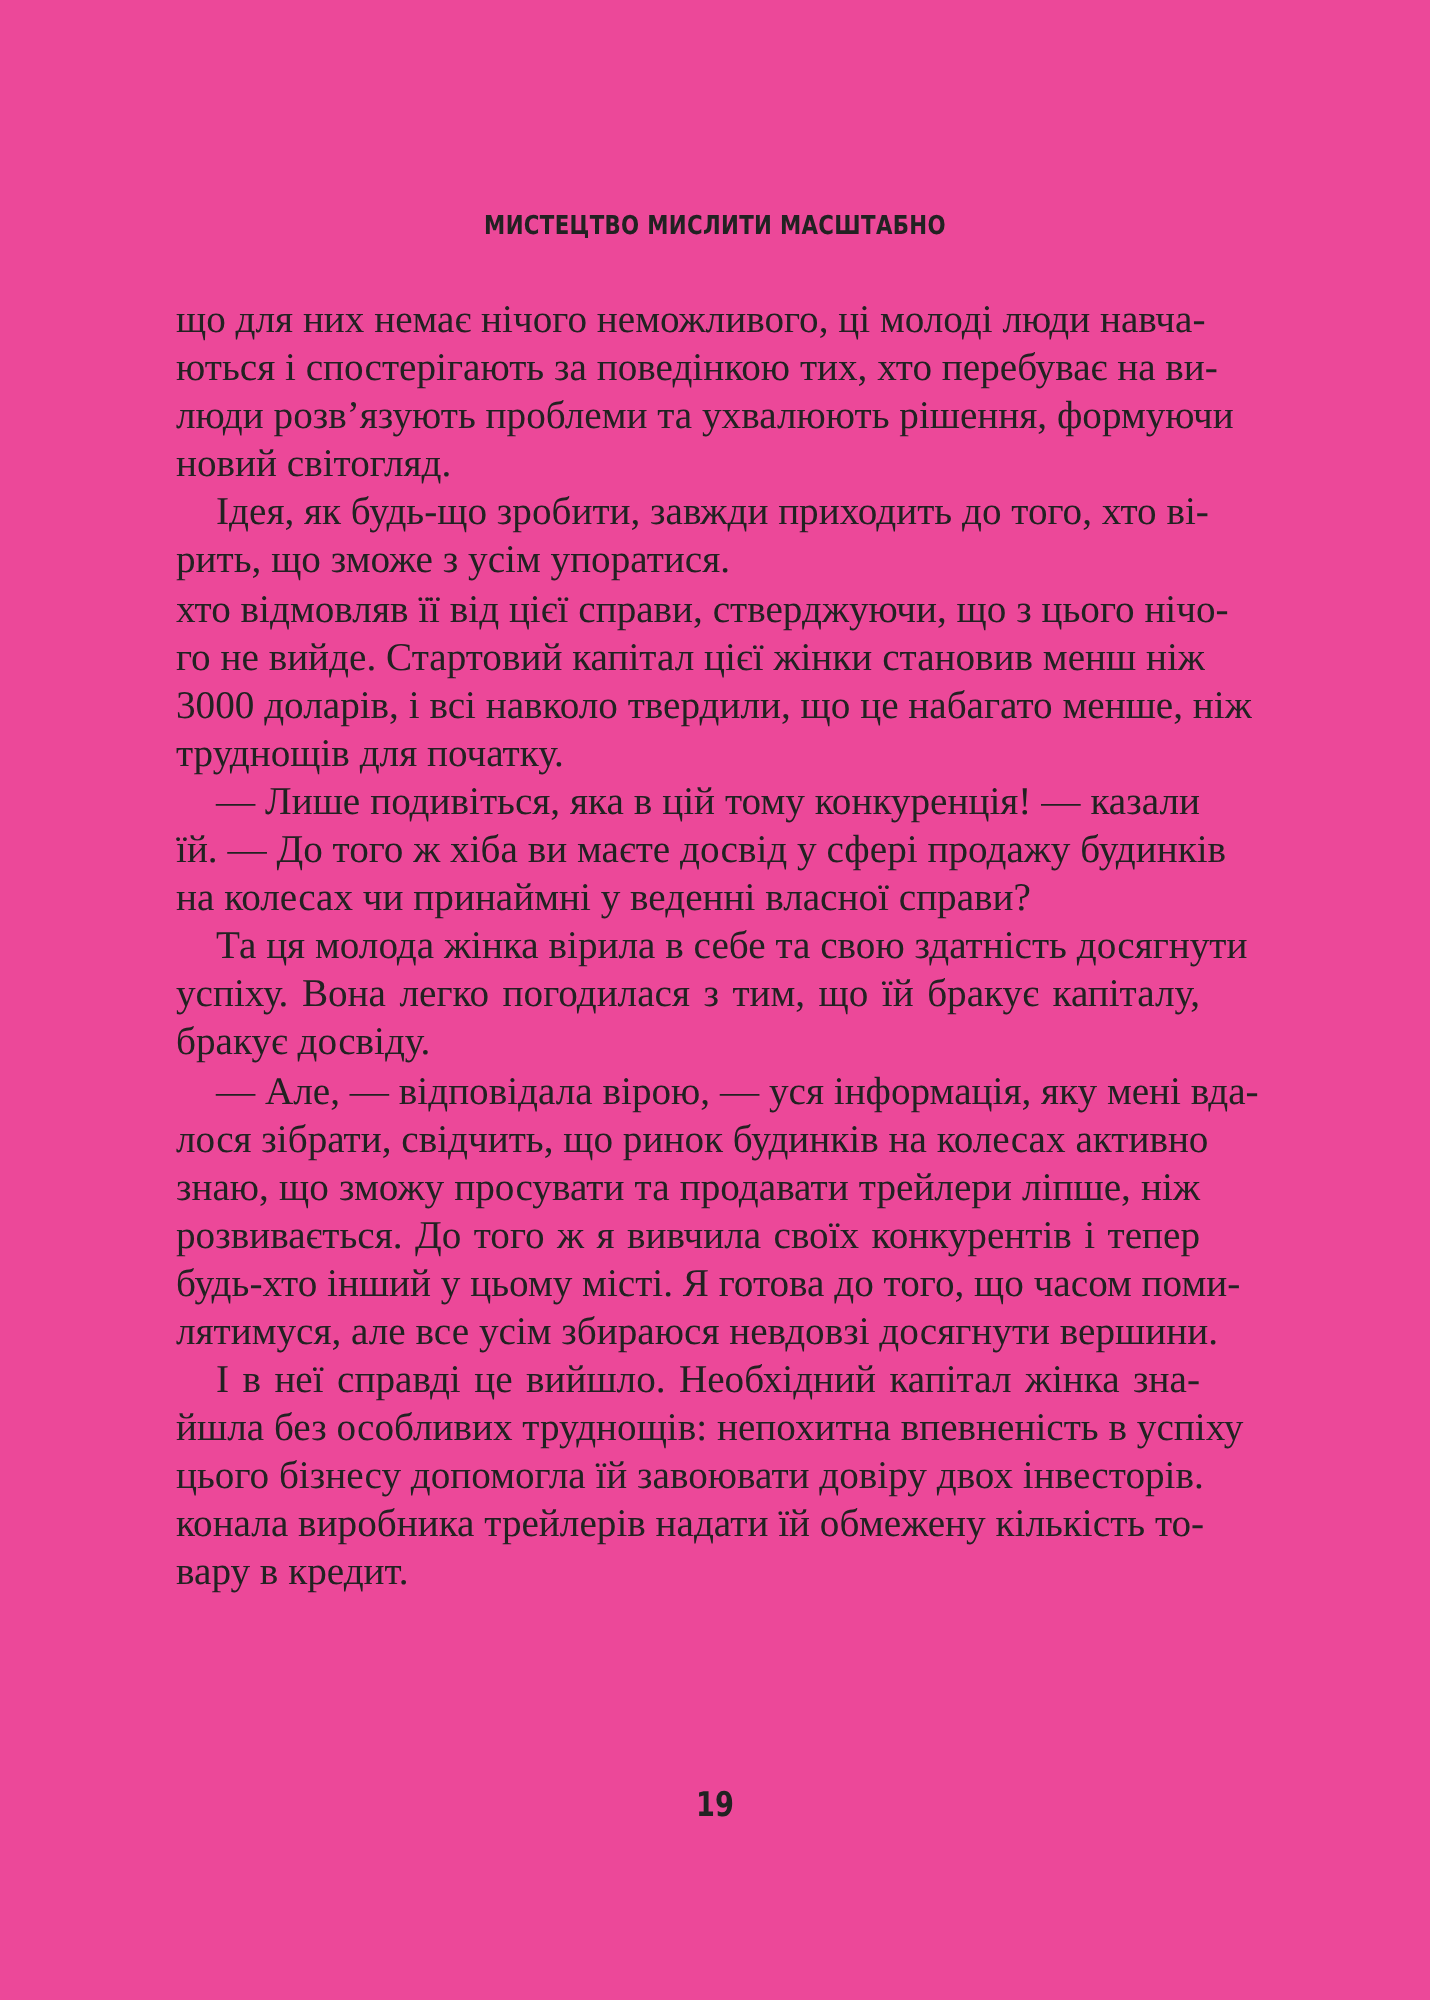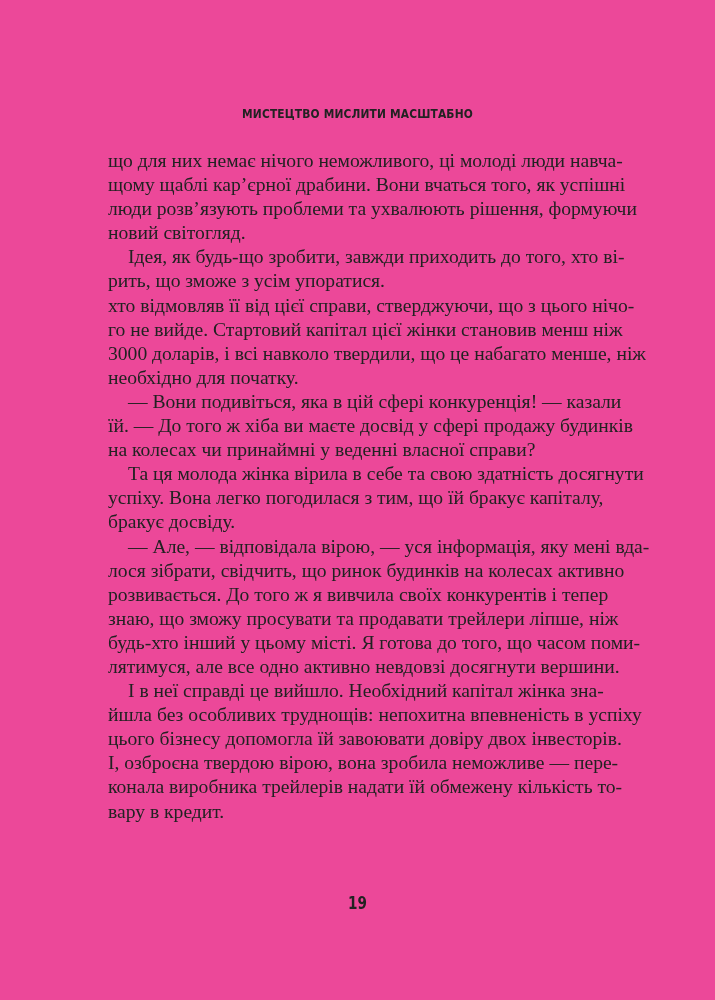--- a/index.html
+++ b/index.html
@@ -7,60 +7,59 @@
   .page { position: absolute; left: 0; top: 0; width: 715px; height: 1000px; background: #ec4899; }
   .running-head {
     position: absolute; left: 0; width: 715px; top: 106px; text-align: center;
     font-family: "DejaVu Sans", sans-serif; font-weight: bold; font-size: 13px;
     letter-spacing: 0.2px; color: #222; transform: scaleX(0.82); transform-origin: center;
   }
   .body-text {
     position: absolute; left: 88px; top: 149px; width: 512px;
     font-family: "Liberation Serif", serif; font-size: 19.6px; line-height: 24.1px; color: #222;
   }
-  .line { display: block; white-space: nowrap; text-align: justify; text-align-last: justify; height: 24.1px; overflow: visible; margin-left: 20px; }
+  .line { display: block; white-space: nowrap; text-align: justify; text-align-last: justify; height: 24.1px; overflow: visible; }
   .line.last { text-align-last: left; }
   .line.indent { padding-left: 20px; }
   .page-number {
     position: absolute; left: 0; width: 715px; top: 893px; text-align: center;
     font-family: "DejaVu Sans", sans-serif; font-weight: bold; font-size: 17px; color: #222;
     transform: scaleX(0.8); transform-origin: center;
   }
 </style>
 </head>
 <body>
 
 <div class="page">
   <div class="running-head">МИСТЕЦТВО МИСЛИТИ МАСШТАБНО</div>
 
   <div class="body-text">
     <span class="line">що для них немає нічого неможливого, ці молоді люди навча-</span>
-    <span class="line">щому щаблі кар’єрної драбини. Вони вчаться того, як успішні</span>
+    <span class="line">ються і спостерігають за поведінкою тих, хто перебуває на ви-</span>
     <span class="line">люди розв’язують проблеми та ухвалюють рішення, формуючи</span>
     <span class="line last">новий світогляд.</span>
     <span class="line indent">Ідея, як будь-що зробити, завжди приходить до того, хто ві-</span>
     <span class="line last">рить, що зможе з усім упоратися.</span>
     <span class="line">хто відмовляв її від цієї справи, стверджуючи, що з цього нічо-</span>
     <span class="line">го не вийде. Стартовий капітал цієї жінки становив менш ніж</span>
     <span class="line">3000 доларів, і всі навколо твердили, що це набагато менше, ніж</span>
-    <span class="line last">необхідно для початку.</span>
-    <span class="line indent">— Вони подивіться, яка в цій сфері конкуренція! — казали</span>
+    <span class="line last">труднощів для початку.</span>
+    <span class="line indent">— Лише подивіться, яка в цій тому конкуренція! — казали</span>
     <span class="line">їй. — До того ж хіба ви маєте досвід у сфері продажу будинків</span>
     <span class="line last">на колесах чи принаймні у веденні власної справи?</span>
     <span class="line indent">Та ця молода жінка вірила в себе та свою здатність досягнути</span>
     <span class="line">успіху. Вона легко погодилася з тим, що їй бракує капіталу,</span>
     <span class="line last">бракує досвіду.</span>
     <span class="line indent">— Але, — відповідала вірою, — уся інформація, яку мені вда-</span>
     <span class="line">лося зібрати, свідчить, що ринок будинків на колесах активно</span>
+    <span class="line">знаю, що зможу просувати та продавати трейлери ліпше, ніж</span>
     <span class="line">розвивається. До того ж я вивчила своїх конкурентів і тепер</span>
-    <span class="line">знаю, що зможу просувати та продавати трейлери ліпше, ніж</span>
     <span class="line">будь-хто інший у цьому місті. Я готова до того, що часом поми-</span>
-    <span class="line last">лятимуся, але все одно активно невдовзі досягнути вершини.</span>
+    <span class="line last">лятимуся, але все усім збираюся невдовзі досягнути вершини.</span>
     <span class="line indent">І в неї справді це вийшло. Необхідний капітал жінка зна-</span>
     <span class="line">йшла без особливих труднощів: непохитна впевненість в успіху</span>
     <span class="line">цього бізнесу допомогла їй завоювати довіру двох інвесторів.</span>
-    <span class="line">І, озброєна твердою вірою, вона зробила неможливе — пере-</span>
     <span class="line">конала виробника трейлерів надати їй обмежену кількість то-</span>
     <span class="line last">вару в кредит.</span>
   </div>
 
   <div class="page-number">19</div>
 </div>
 
 </body></html>

